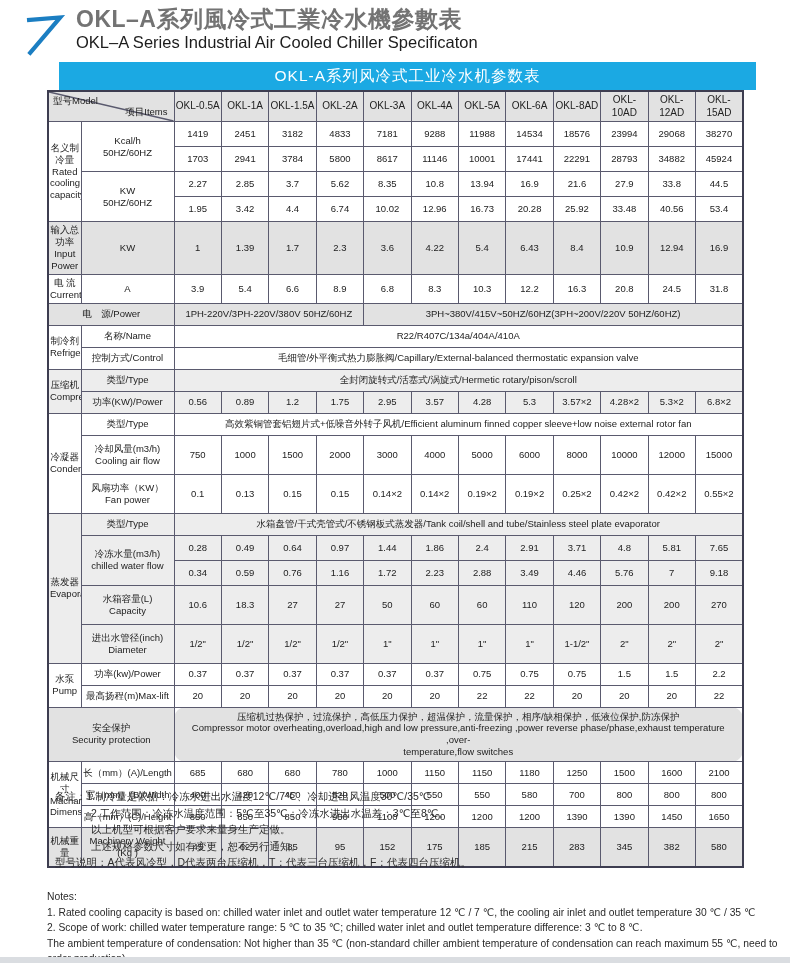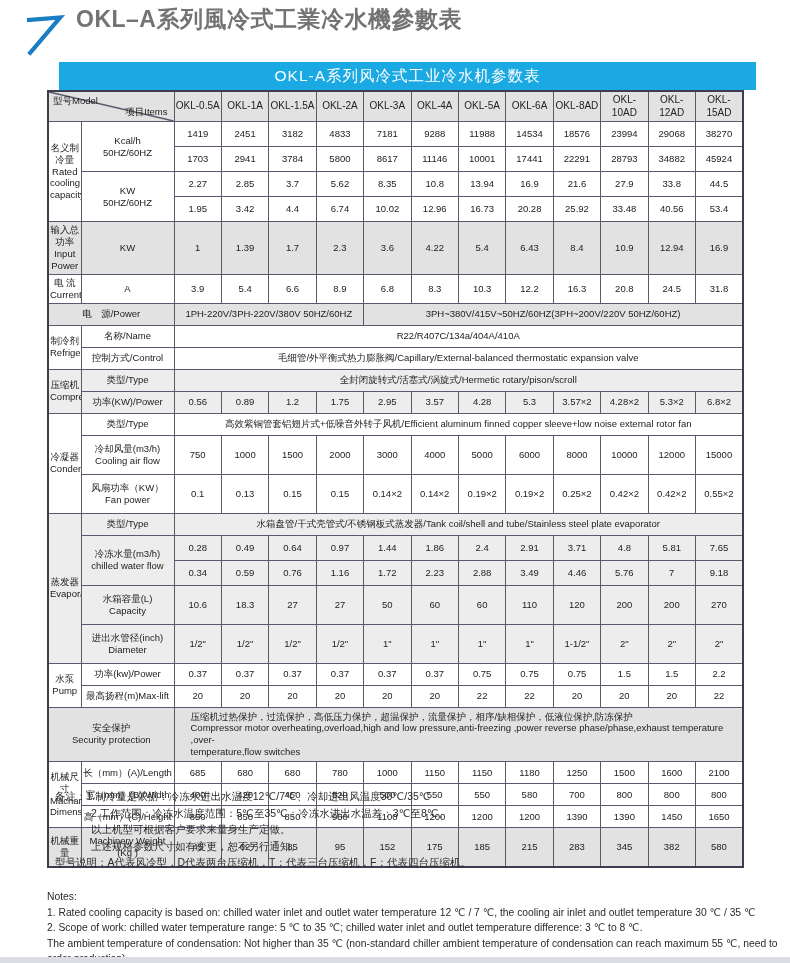--- a/index.html
+++ b/index.html
@@ -29,21 +29,21 @@
   }
   table.spec td{
     border:1px solid var(--border,#5a5a6e);
     text-align:center;vertical-align:middle;
     font-size:9.5px;line-height:1.25;color:#222;
     padding:2px 1px;white-space:pre-line;height:24px;
     overflow:hidden;
   }
   table.spec tr.model-row td{height:22px;font-size:10px;background:var(--gray_row,#e2e2e2);}
   table.spec td.lbl{font-size:9.5px;}
-  table.spec td.left{text-align:left;padding:3px 16px;}
+  table.spec td.left{text-align:center;padding:3px 6px;border-radius:12px;}
   tr.g td{background:var(--gray_row,#e2e2e2);}
   tr.lg td{background:var(--light_gray_row,#ededed);}
   tr.hsm td{height:17px;}
   tr.h2 td{height:20px;}
   tr.hlg td{height:34px;}
   td.corner{position:relative;padding:0;}
   td.corner svg{position:absolute;left:0;top:0;width:100%;height:100%;}
   td.corner .c-model{position:absolute;left:4px;top:3px;font-size:9.5px;}
   td.corner .c-items{position:absolute;right:6px;bottom:3px;font-size:9.5px;margin-top:24px;}
   
@@ -54,20 +54,21 @@
   .bottom-bar{position:absolute;left:0;bottom:0;width:790px;height:6px;background:#dadde1;}
 </style>
 </head>
 <body>
 
 <div class="hdr">
   <svg class="arrow" viewBox="0 0 60 52">
     <polyline points="17,11 53,8 19,48" fill="none" stroke="#1b7ec2" stroke-width="4.5" stroke-linejoin="miter"></polyline>
   </svg>
   <div class="t-zh">OKL–A系列風冷式工業冷水機參數表</div>
+  <div class="t-en">OKL–A Series Industrial Air Cooled Chiller Specificaton</div>
 </div>
 
 <div class="banner">OKL-A系列风冷式工业冷水机参数表</div>
 
 <table class="spec">
   <colgroup>
       <col style="width:33px">
       <col style="width:93px">
     </colgroup>
   <tbody>

